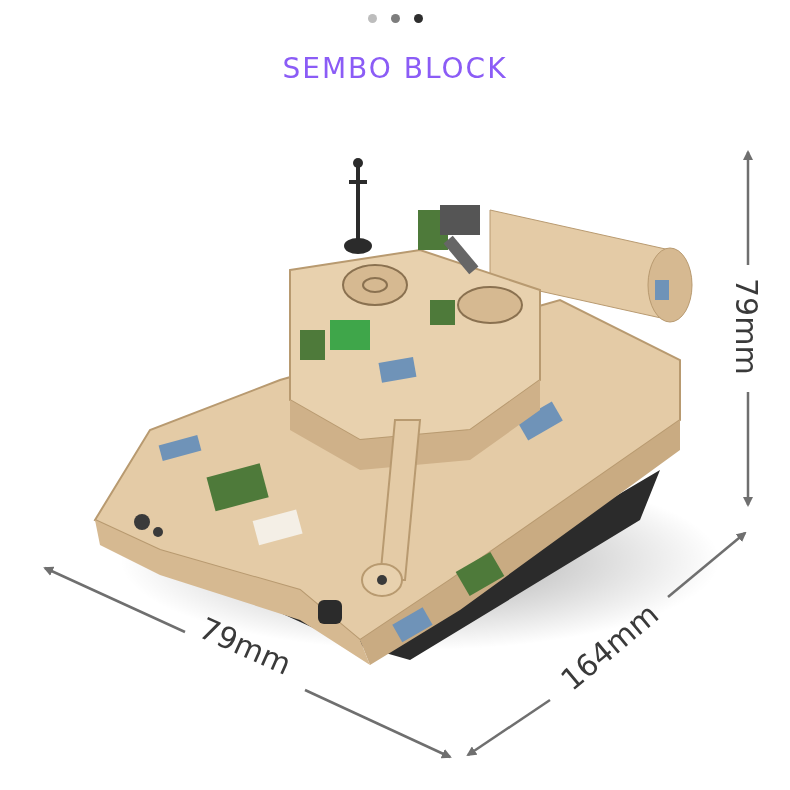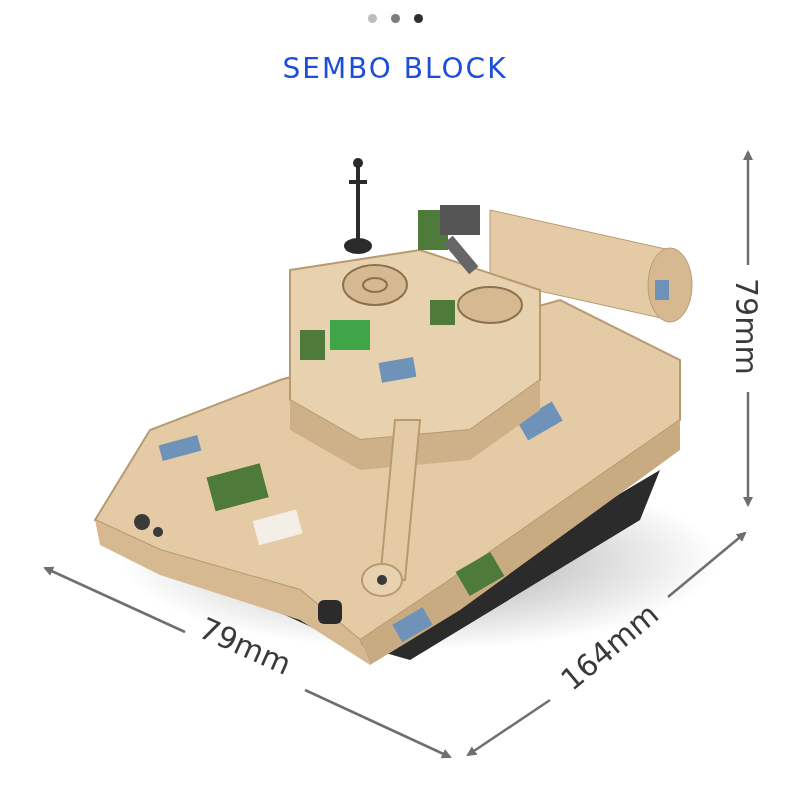--- a/index.html
+++ b/index.html
@@ -1,19 +1,19 @@
 <!DOCTYPE html>
 <html><head>
 <meta charset="utf-8">
 <style>
   html, body { margin:0; padding:0; background:#ffffff; }
   body { width:790px; height:790px; position:relative; overflow:hidden; font-family:"Liberation Sans", sans-serif; }
   .dots { position:absolute; top:14px; left:0; width:790px; display:flex; justify-content:center; gap:14px; }
   .dot { width:9px; height:9px; border-radius:50%; }
-  .brand { position:absolute; top:52px; left:0; width:790px; text-align:center; font-size:28px; letter-spacing:2px; color:#1d4ed8; font-family:"DejaVu Sans", sans-serif; }
+  .brand { position:absolute; top:52px; left:0; width:790px; text-align:center; font-size:28px; letter-spacing:2px; color:#8b5cf6; font-family:"DejaVu Sans", sans-serif; }
   svg.stage { position:absolute; left:0; top:0; }
   .dim-label { font-family:"DejaVu Sans", sans-serif; font-size:30px; fill:#3a3a3a; }
 </style>
 </head>
 <body>
 
 <div class="dots">
   <span class="dot" style="background:#bdbdbd"></span>
   <span class="dot" style="background:#7d7d7d"></span>
   <span class="dot" style="background:#2e2e2e"></span>

